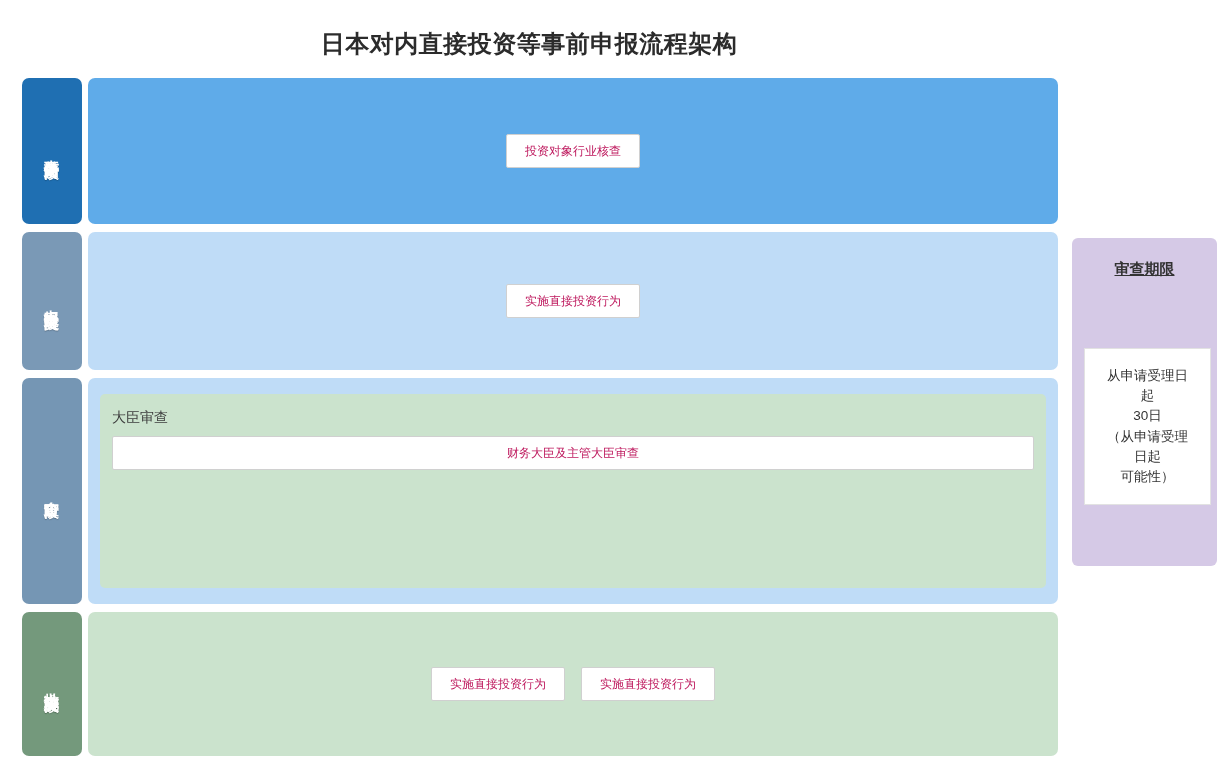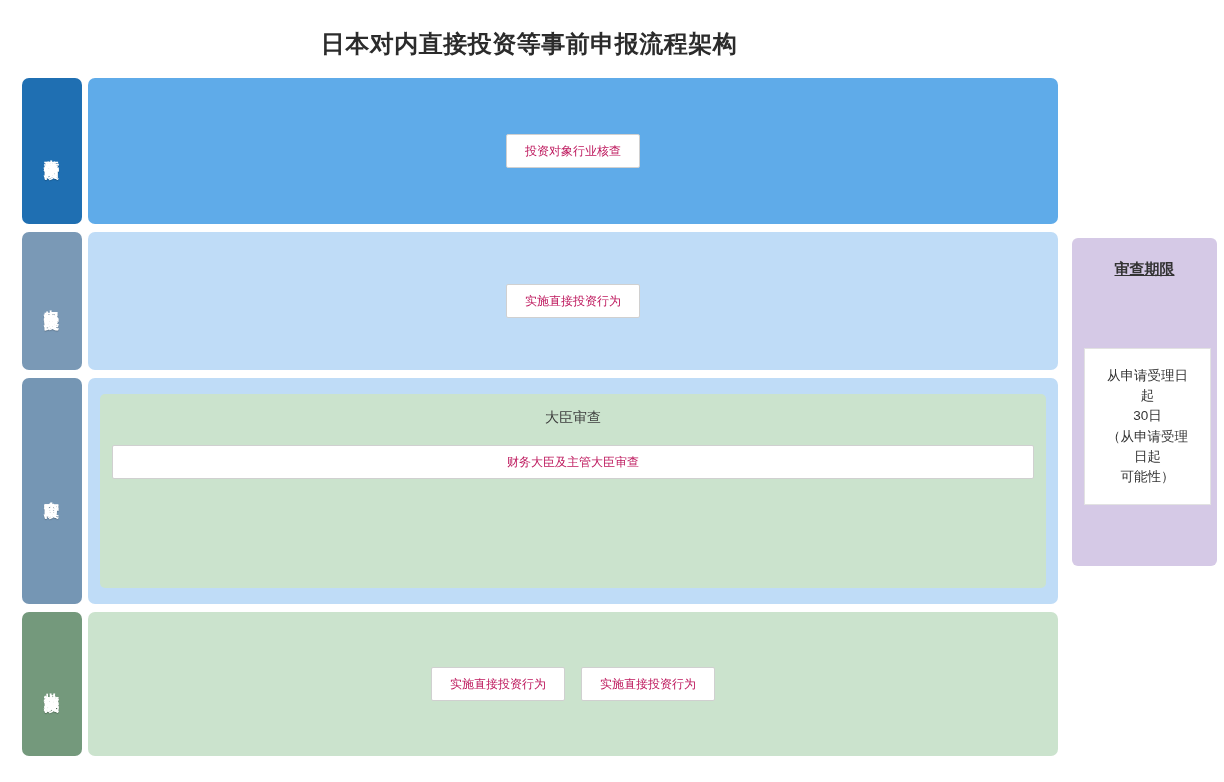--- a/index.html
+++ b/index.html
@@ -100,26 +100,25 @@
     top: 16px;
     bottom: 16px;
     background: #cbe3cd;
     border-radius: 5px;
     box-sizing: border-box;
     padding: 10px 12px 12px 12px;
     display: flex;
     flex-direction: column;
   }
   .group-title {
-    text-align: center;
     font-size: 14px;
     color: #3c3c3c;
     line-height: 26px;
     height: 26px;
-    margin-bottom: 15px;
+    margin-bottom: 6px;
   }
   .group-rows {
     display: flex;
     flex-direction: column;
     gap: 8px;
   }
   .group-rows .node {
     height: 34px;
     width: 100%;
   }

